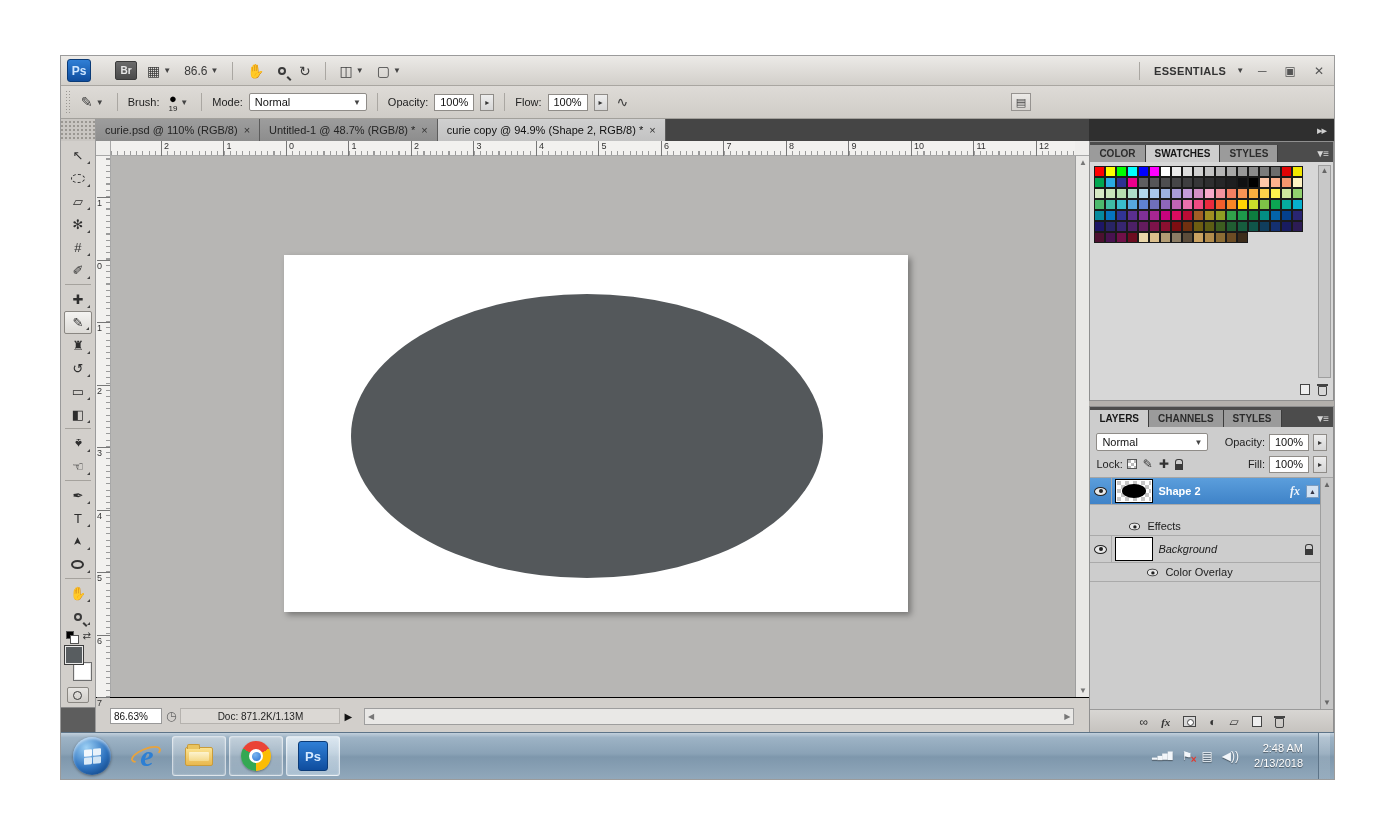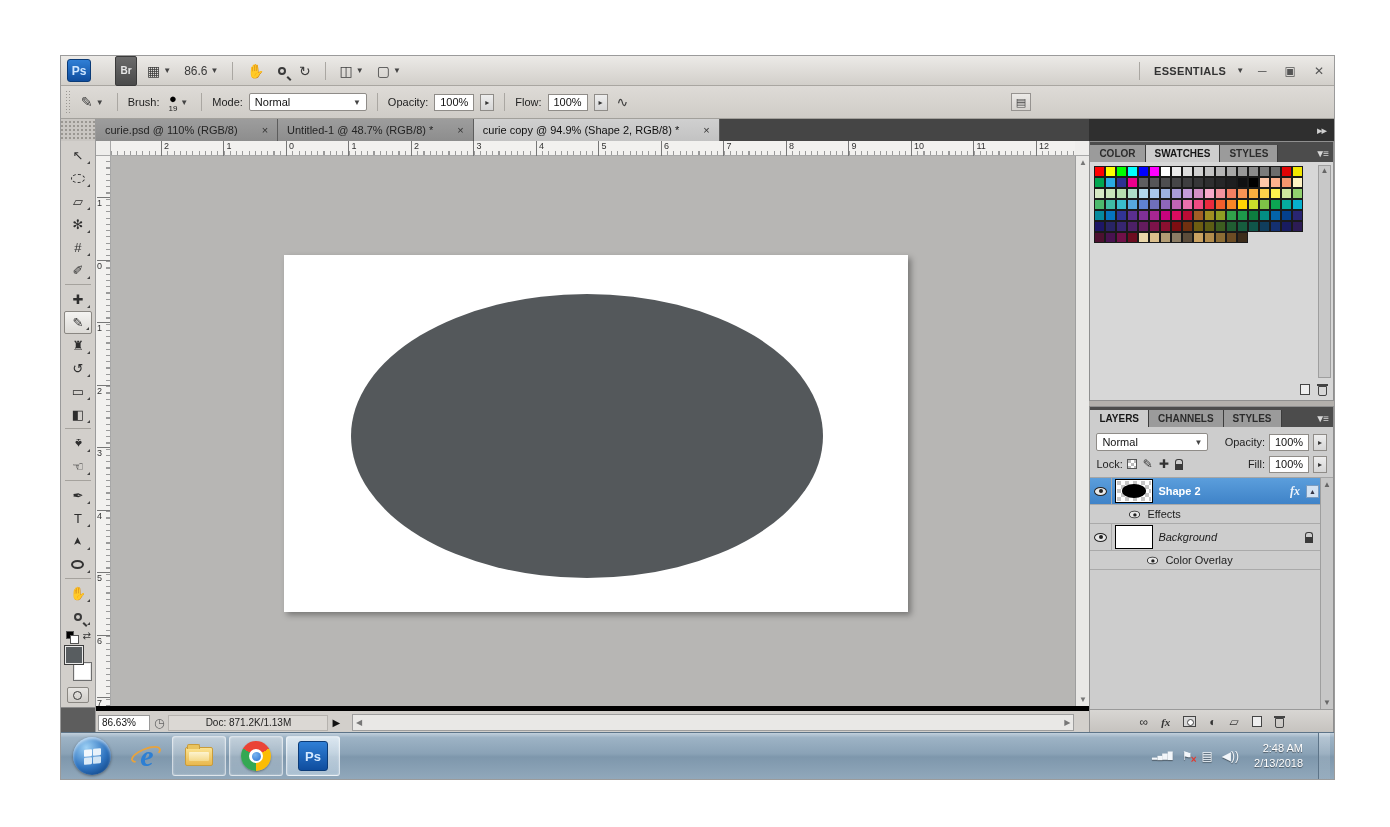--- a/index.html
+++ b/index.html
@@ -7,21 +7,21 @@
   .page { position:relative; width:1390px; height:827px; background:#fff; overflow:hidden; }
   .screen { position:absolute; left:60px; top:55px; width:1275px; height:725px; background:#d5d2ce; border:1px solid #9b9b9b; }
 
   
   .menubar { height:30px; background:linear-gradient(#eceae7,#d2cfca); border-bottom:1px solid #a9a6a1; display:flex; align-items:center; padding:0 6px; }
   .ps-logo { width:24px; height:23px; background:linear-gradient(#2f7fd6,#0f4d9e); color:#cfe6ff; border:1px solid #0b3b77; border-radius:3px; font-size:12px; font-weight:bold; display:flex; align-items:center; justify-content:center; margin-right:10px; }
   .menus { display:flex; }
   .menu-item { font-size:12px; color:#1c1c1c; padding:4px 10px; cursor:default; }
   .appbar { display:flex; align-items:center; margin-left:14px; gap:7px; color:#3c3c3c; }
   .abtn { font-size:12px; color:#3a3a3a; display:flex; align-items:center; gap:3px; padding:2px 3px; }
-  .br-btn { width:22px; height:30px; background:linear-gradient(#6b6b6b,#4a4a4a); color:#e8e8e8; border:1px solid #3a3a3a; border-radius:2px; font-size:10px; font-weight:bold; display:flex; align-items:center; justify-content:center; }
+  .br-btn { width:22px; height:19px; background:linear-gradient(#6b6b6b,#4a4a4a); color:#e8e8e8; border:1px solid #3a3a3a; border-radius:2px; font-size:10px; font-weight:bold; display:flex; align-items:center; justify-content:center; }
   .vsep { width:1px; height:18px; background:#aaa7a2; margin:0 4px; }
   .caret { font-size:8px; color:#444; }
   .glyph { font-size:14px; color:#3d3d3d; }
   .glyph-zoom { display:inline-block; width:8px; height:8px; border:2px solid #3a3a3a; border-radius:50%; position:relative; }
   .glyph-zoom::after { content:""; position:absolute; width:2px; height:5px; background:#3a3a3a; left:8px; top:7px; transform:rotate(-45deg); }
   .workspace { margin-left:auto; display:flex; align-items:center; gap:10px; }
   .ws-label { font-size:11px; font-weight:bold; color:#333; letter-spacing:.3px; }
   .winbtn { font-size:12px; color:#555; padding:0 4px; }
 
   
@@ -34,21 +34,21 @@
   .selbox { width:118px; height:18px; background:#fff; border:1px solid #8f8c88; border-radius:2px; font-size:11px; color:#111; display:flex; align-items:center; padding:0 5px; }
   .selbox .caret { margin-left:auto; }
   .valbox { width:40px; height:17px; background:#fff; border:1px solid #8f8c88; font-size:11px; color:#111; display:flex; align-items:center; justify-content:center; }
   .arrbtn { width:14px; height:17px; border:1px solid #8f8c88; background:linear-gradient(#eee,#d6d6d6); font-size:8px; color:#333; display:flex; align-items:center; justify-content:center; }
   .panel-toggle { position:absolute; left:950px; top:7px; width:20px; height:18px; border:1px solid #969390; background:linear-gradient(#eceae7,#d6d3cf); display:flex; align-items:center; justify-content:center; font-size:11px; color:#444; }
 
   
   .tabbar { height:22px; display:flex; background:#454545; }
   .toolbox-grip { width:35px; background:#c9c6c2; border-right:1px solid #9b9b9b; background-image:radial-gradient(#9a9792 1px, transparent 1px); background-size:4px 4px; background-position:center; }
   .tabs { display:flex; flex:1; }
-  .doctab { display:flex; align-items:center; gap:24px; padding:0 9px; font-size:11px; color:#242424; background:linear-gradient(#9d9d9d,#8d8d8d); border-right:1px solid #5c5c5c; cursor:default; }
+  .doctab { display:flex; align-items:center; gap:6px; padding:0 9px; font-size:11px; color:#242424; background:linear-gradient(#9d9d9d,#8d8d8d); border-right:1px solid #5c5c5c; cursor:default; }
   .doctab.active { background:linear-gradient(#d0d0d0,#c2c2c2); color:#101010; }
   .tclose { font-size:11px; color:#333; }
   .dock-header { width:245px; background:#2f2f2f; color:#cfcfcf; font-size:11px; display:flex; align-items:center; justify-content:flex-end; padding:0 8px; letter-spacing:-1px; }
 
   
   .main { display:flex; height:593px; }
 
   
   .toolbox { width:35px; background:#d2cfcb; border-right:1px solid #9b9b9b; display:flex; flex-direction:column; align-items:center; position:relative; }
   .tool { width:28px; height:23px; display:flex; align-items:center; justify-content:center; position:relative; color:#2e2e2e; }
@@ -82,21 +82,21 @@
   .hnum { position:absolute; top:0; font-size:9px; color:#333; border-left:1px solid #777; padding-left:2px; height:15px; line-height:11px; }
   .canvas-body { flex:1; display:flex; }
   .vruler { width:15px; position:relative; background:#f2f1ef; border-right:1px solid #a8a8a8;
     background-image:repeating-linear-gradient(0deg,#9a9a9a 0 1px,transparent 1px 6.25px);
     background-size:4px 100%; background-position:right top; background-repeat:no-repeat; }
   .vnum { position:absolute; left:1px; font-size:9px; color:#333; border-top:1px solid #777; width:13px; }
   .viewport { flex:1; position:relative; background:#b7b6b4; overflow:hidden; }
   .document { position:absolute; left:173px; top:99px; width:624px; height:357px; background:#ffffff; box-shadow:3px 3px 6px rgba(0,0,0,.35); }
   .ellipse { position:absolute; left:67px; top:39px; width:472px; height:284px; border-radius:50%; }
   .vscroll { width:14px; background:#e9e8e6; border-left:1px solid #9e9e9e; display:flex; flex-direction:column; justify-content:space-between; align-items:center; padding:2px 0; font-size:8px; color:#777; }
-  .bottombar { height:28px; display:flex; background:#d2cfcb; border-top:5px solid #000000; align-items:center; }
+  .bottombar { height:37px; display:flex; background:#d2cfcb; border-top:1px solid #000000; align-items:center;padding-left:12px; }
   .statusbar { display:flex; align-items:center; width:255px; gap:4px; padding-left:2px; }
   .zoombox { width:52px; height:16px; background:#fff; border:1px solid #999; font-size:10px; color:#111; display:flex; align-items:center; padding:0 3px; }
   .clockicon { font-size:12px; color:#666; }
   .docbox { width:160px; height:16px; background:#dbd8d4; border:1px solid #b5b2ae; font-size:10px; color:#222; display:flex; align-items:center; justify-content:center; }
   .flyout { font-size:10px; color:#111; }
   .hscroll { flex:1; height:17px; margin:0 1px; background:#e9e8e6; border:1px solid #9e9e9e; display:flex; align-items:center; justify-content:space-between; padding:0 3px; font-size:8px; color:#777; }
   .scorner { width:14px; height:17px; background:#d2cfcb; }
 
   
   .dock { width:245px; background:#b3b0ac; display:flex; flex-direction:column; }
@@ -131,21 +131,21 @@
   .eye { display:inline-block; width:13px; height:9px; border:1px solid #222; border-radius:50%; position:relative; background:#e9e9e9; }
   .eye::after { content:""; position:absolute; width:4px; height:4px; border-radius:50%; background:#222; left:3.5px; top:1.5px; }
   .row-shape { height:27px; background:linear-gradient(#5b9edc,#3f83c8); }
   .thumb { width:36px; height:22px; margin:0 6px 0 4px; border:1px solid #fff; outline:1px solid #000; position:relative; background:repeating-conic-gradient(#fff 0 25%, #c6c6c6 0 50%); background-size:8px 8px; flex:none; }
   .thumb-ellipse { position:absolute; left:5px; top:3px; width:24px; height:14px; background:#000; border-radius:50%; }
   .thumb-bg { background:#fff; }
   .lname { font-size:11px; color:#1c1c1c; }
   .row-shape .lname { color:#fff; font-weight:bold; }
   .fxmark { margin-left:auto; font-style:italic; font-weight:bold; font-size:12px; color:#eef4fb; font-family:"Liberation Serif","DejaVu Serif",serif; }
   .fxtoggle { width:13px; height:13px; margin-left:6px; background:#d3e2f2; border:1px solid #7b9cc0; font-size:7px; color:#334; display:flex; align-items:center; justify-content:center; }
-  .row-sub { height:19px; padding-left:38px; gap:6px; }
+  .row-sub { height:19px; padding-left:38px; gap:6px;margin-top:12px; }
   .row-sub2 { height:19px; padding-left:56px; gap:6px; }
   .sub-eye { transform:scale(.85); }
   .row-bg { height:27px; }
   .lyscrollstrip { position:absolute; right:0; top:0; bottom:0; width:13px; background:#c6c6c6; border-left:1px solid #9e9e9e; font-size:8px; color:#666; display:flex; flex-direction:column; justify-content:space-between; align-items:center; padding:2px 0; }
   .lybottom { height:24px; background:linear-gradient(#d8d6d3,#c5c2be); border-top:1px solid #9a9a9a; display:flex; align-items:center; justify-content:center; gap:13px; }
   .lyb-glyph { font-size:12px; color:#333; }
   .lyb-fx { font-style:italic; font-weight:bold; font-size:11px; color:#333; font-family:"Liberation Serif","DejaVu Serif",serif; }
   .mini-mask { width:13px; height:11px; border:1px solid #444; background:#d8d8d8; position:relative; }
   .mini-mask::after { content:""; position:absolute; left:3px; top:2px; width:5px; height:5px; border:1px solid #444; border-radius:50%; background:#fff; }
 

